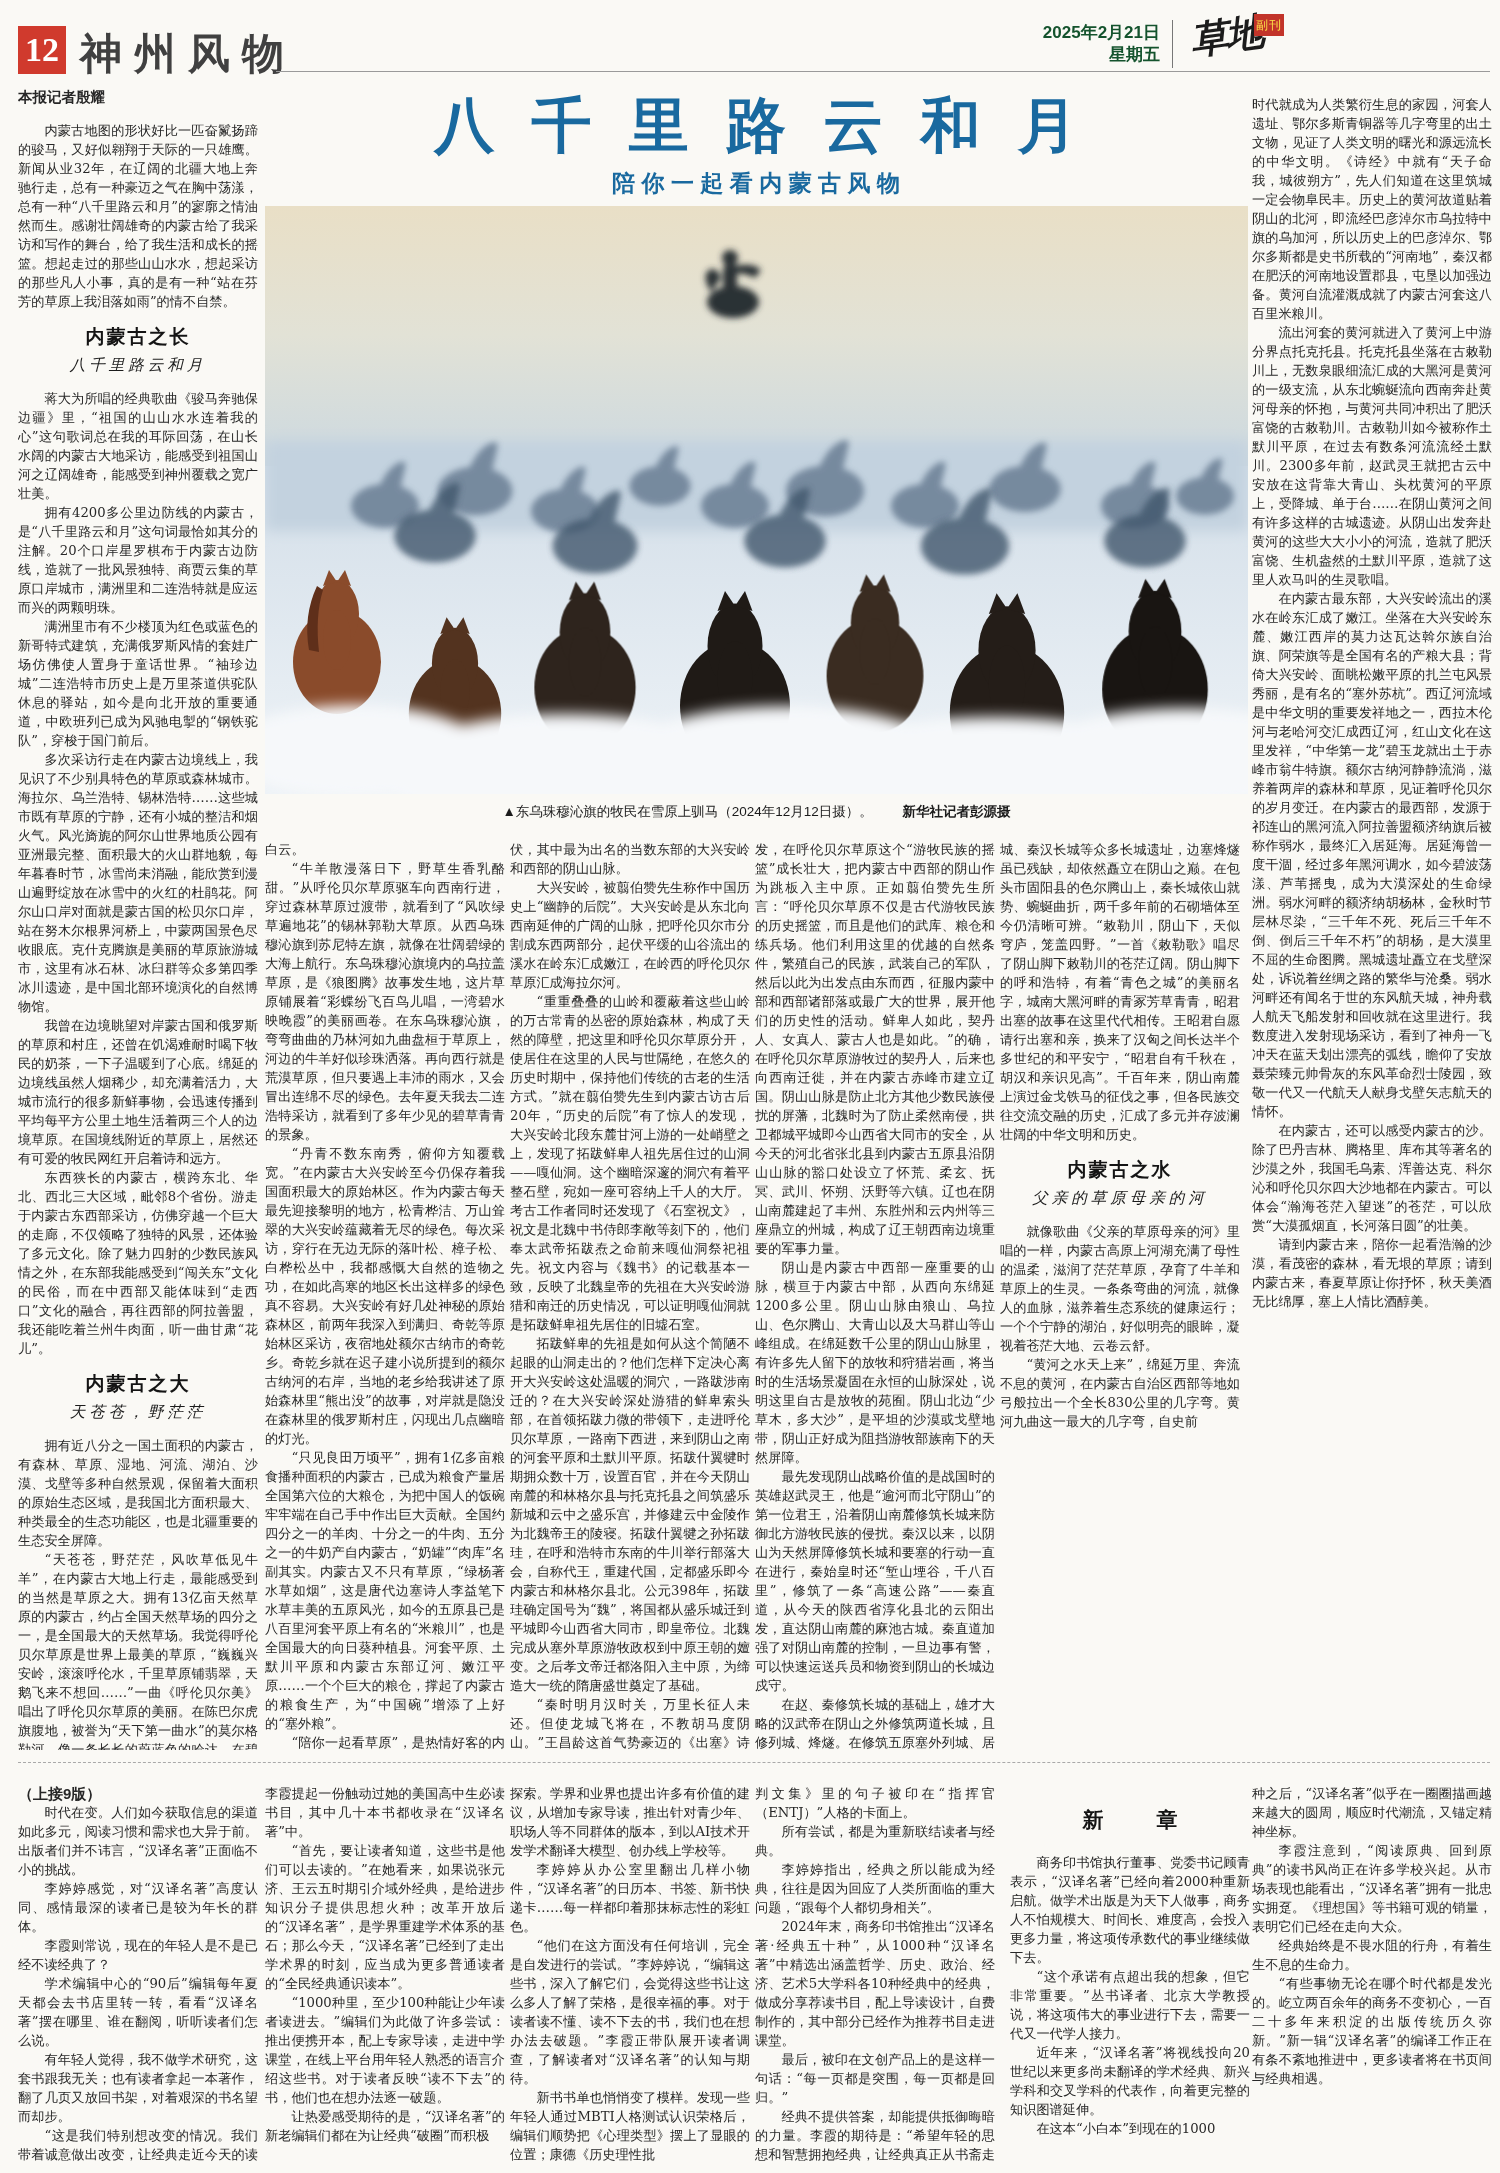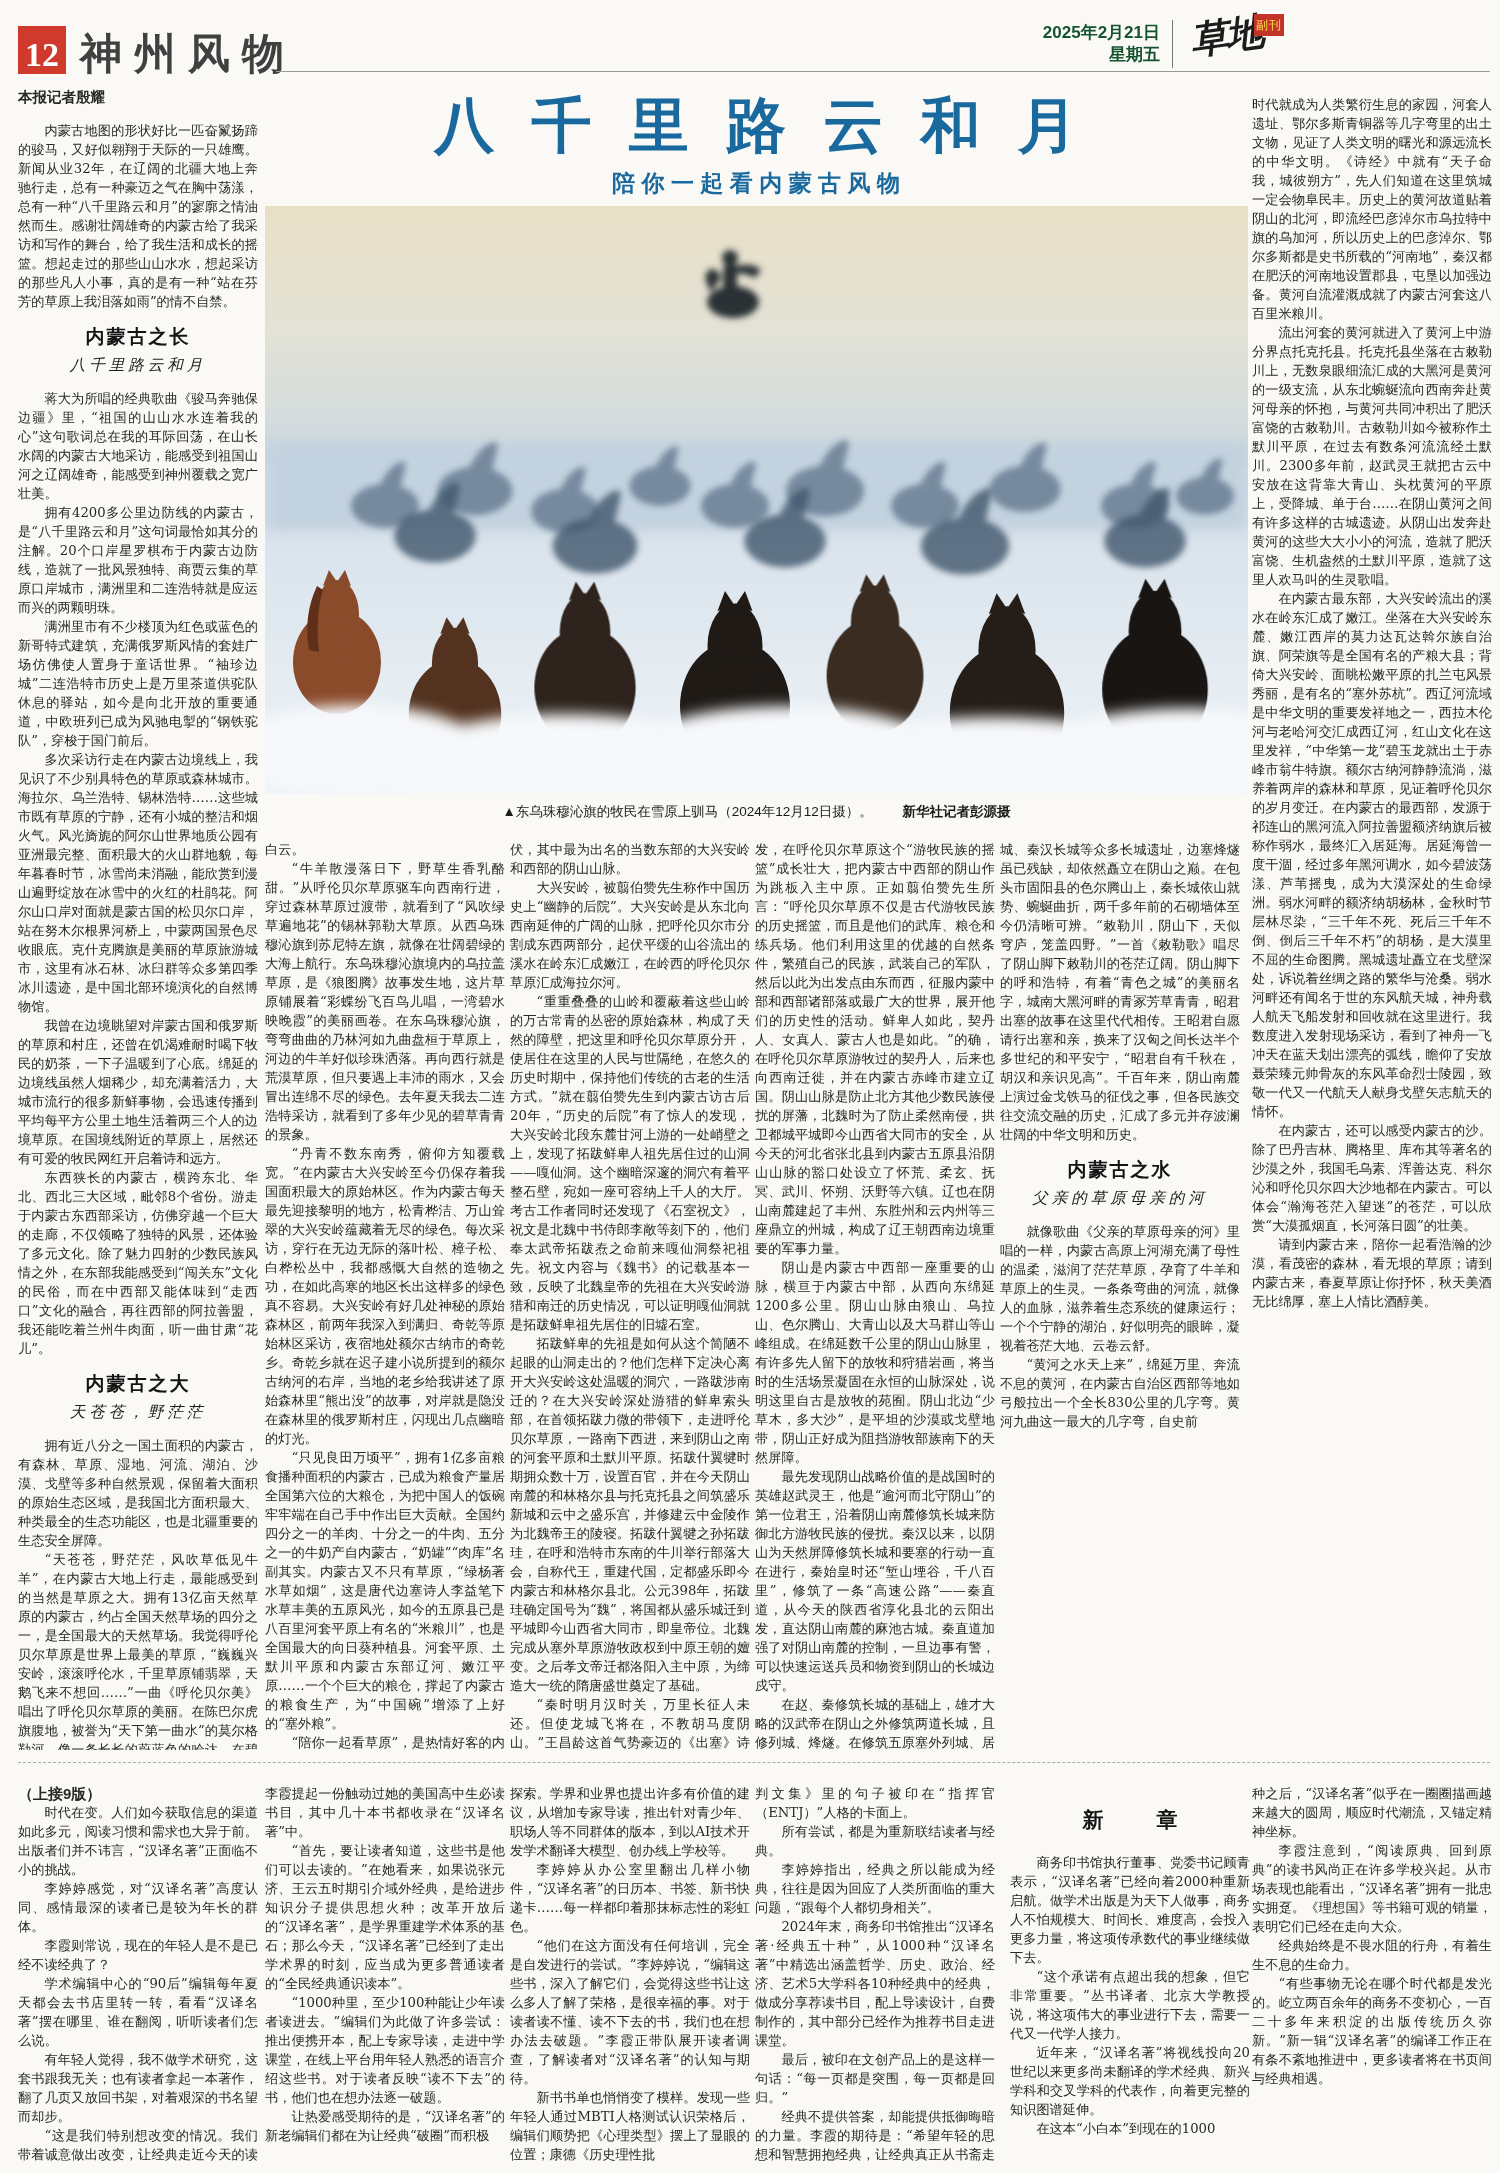--- a/index.html
+++ b/index.html
@@ -6,21 +6,21 @@
   body{
     width:1500px;height:2173px;position:relative;
     background:#faf9f5;color:#222;
     font-family:"DejaVu Serif","Liberation Serif",serif;
     overflow:hidden;
   }
   
   .page-no{
     position:absolute;left:18px;top:26px;width:48px;height:48px;
     background:#d03a2d;color:#fff;font-family:"Liberation Serif",serif;
-    font-weight:bold;font-size:34px;display:flex;align-items:flex-end;justify-content:center;
+    font-weight:bold;font-size:34px;display:flex;align-items:center;justify-content:center;
   }
   .section-name{
     position:absolute;left:80px;top:26px;
     color:#404040;font-weight:bold;font-size:42px;letter-spacing:12px;
     font-family:"DejaVu Serif","Liberation Serif",serif;
   }
   .head-rule{position:absolute;left:276px;top:71px;width:1214px;height:0;border-top:1.5px solid #9a9a9a;}
   .date-block{
     position:absolute;left:940px;top:22px;width:220px;text-align:right;
     font-family:"Liberation Sans",sans-serif;font-weight:bold;color:#14532d;

